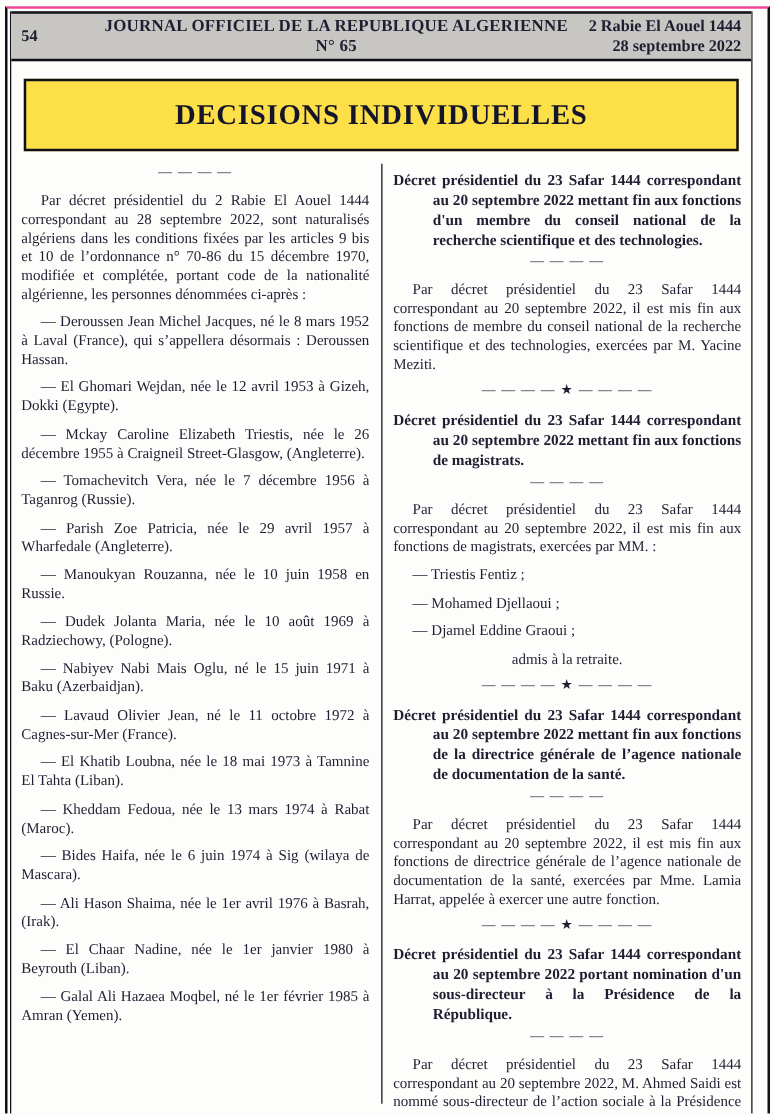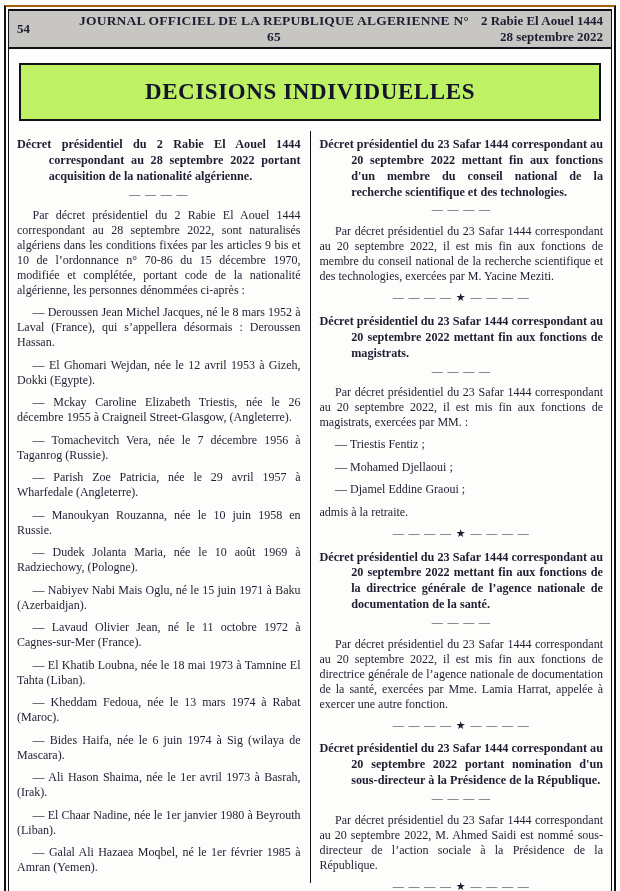--- a/index.html
+++ b/index.html
@@ -4,43 +4,43 @@
 <style>
   html,body{margin:0;padding:0;background:#f5f4f1;}
   .page{
     width:620px;height:891px;box-sizing:border-box;background:#fdfdfb;
     padding:5px 4px 0 4px;overflow:hidden;
     font-family:"Liberation Serif","DejaVu Serif",serif;
     color:#1e1e32;
   }
   .frame{
     height:100%;box-sizing:border-box;
-    border-left:2px solid #101018;border-right:2px solid #101018;border-top:2px solid #a16207;
-    padding:2px 2px 0 2px;
+    border-left:2px solid #101018;border-right:2px solid #101018;border-top:2px solid #ec4899;
+    padding:2px 12px 0 2px;
   }
   .frame-inner{
     height:100%;box-sizing:border-box;
     border-left:1px solid #101018;border-right:1px solid #101018;
     display:flex;flex-direction:column;
   }
   
   .masthead{
     background:#c7c6c3;border:2px solid #101018;border-left:none;border-right:none;
     display:flex;align-items:center;height:40px;box-sizing:border-box;
     padding:0 8px;flex:0 0 auto;
   }
   .masthead .pagenum{font-weight:bold;font-size:13px;width:60px;}
   .masthead .jtitle{
     flex:1;text-align:center;font-weight:bold;font-size:13.5px;letter-spacing:.2px;
   }
   .masthead .dates{width:132px;text-align:right;font-weight:bold;font-size:13px;line-height:1.25;}
   
   .banner-wrap{padding:14px 10px 6px 10px;flex:0 0 auto;}
   .banner{
-    background:#bef264;border:2px solid #101018;height:54px;
+    background:#fde047;border:2px solid #101018;height:54px;
     display:flex;align-items:center;justify-content:center;
     font-weight:bold;font-size:23px;letter-spacing:.6px;color:#14142a;
   }
   
   .columns{flex:1 1 auto;display:flex;padding:4px 8px 0 8px;min-height:0;}
   .col{width:50%;box-sizing:border-box;overflow:hidden;font-size:12px;line-height:1.25;}
   .col.left{padding-right:9px;}
   .col.right{padding-left:9px;}
   .col-divider{width:1px;background:#101018;flex:0 0 1px;margin-bottom:8px;}
   
@@ -51,21 +51,21 @@
   .sep{
     text-align:center;margin:1px 0 7px 0;font-size:11px;letter-spacing:1px;color:#1e1e32;
   }
   .sep.star{margin:3px 0 9px 0;}
   .para{
     text-align:justify;text-indent:1.3em;margin:0 0 7px 0;
   }
   .entry{
     text-align:justify;text-indent:1.3em;margin:0 0 7.5px 0;
   }
-  .plain-line{margin:0 0 7px 0;text-align:left;}
+  .plain-line{margin:0 0 7px 0;text-align:center;}
 </style>
 </head>
 <body>
 
 <div class="page">
   <div class="frame">
     <div class="frame-inner">
 
       <div class="masthead">
         <div class="pagenum">54</div>
@@ -76,36 +76,35 @@
         </div>
       </div>
 
       <div class="banner-wrap">
         <div class="banner">DECISIONS INDIVIDUELLES</div>
       </div>
 
       <div class="columns">
 
         <div class="col left">
-          <p class="decree-heading">Décret présidentiel du 2 Rabie El Aouel 1444 correspondant au 28 septembre 2022 portant acquisition de la nationalité algérienne.</p>
           <div class="sep">— — — —</div>
           <p class="para">Par décret présidentiel du 2 Rabie El Aouel 1444 correspondant au 28 septembre 2022, sont naturalisés algériens dans les conditions fixées par les articles 9 bis et 10 de l’ordonnance n° 70-86 du 15 décembre 1970, modifiée et complétée, portant code de la nationalité algérienne, les personnes dénommées ci-après :</p>
           <p class="entry">— Deroussen Jean Michel Jacques, né le 8 mars 1952 à Laval (France), qui s’appellera désormais : Deroussen Hassan.</p>
           <p class="entry">— El Ghomari Wejdan, née le 12 avril 1953 à Gizeh, Dokki (Egypte).</p>
           <p class="entry">— Mckay Caroline Elizabeth Triestis, née le 26 décembre 1955 à Craigneil Street-Glasgow, (Angleterre).</p>
           <p class="entry">— Tomachevitch Vera, née le 7 décembre 1956 à Taganrog (Russie).</p>
           <p class="entry">— Parish Zoe Patricia, née le 29 avril 1957 à Wharfedale (Angleterre).</p>
           <p class="entry">— Manoukyan Rouzanna, née le 10 juin 1958 en Russie.</p>
           <p class="entry">— Dudek Jolanta Maria, née le 10 août 1969 à Radziechowy, (Pologne).</p>
           <p class="entry">— Nabiyev Nabi Mais Oglu, né le 15 juin 1971 à Baku (Azerbaidjan).</p>
           <p class="entry">— Lavaud Olivier Jean, né le 11 octobre 1972 à Cagnes-sur-Mer (France).</p>
           <p class="entry">— El Khatib Loubna, née le 18 mai 1973 à Tamnine El Tahta (Liban).</p>
           <p class="entry">— Kheddam Fedoua, née le 13 mars 1974 à Rabat (Maroc).</p>
           <p class="entry">— Bides Haifa, née le 6 juin 1974 à Sig (wilaya de Mascara).</p>
-          <p class="entry">— Ali Hason Shaima, née le 1er avril 1973 à Basrah, (Irak).</p>
+          <p class="entry">— Ali Hason Shaima, née le 1er avril 1976 à Basrah, (Irak).</p>
           <p class="entry">— El Chaar Nadine, née le 1er janvier 1980 à Beyrouth (Liban).</p>
           <p class="entry">— Galal Ali Hazaea Moqbel, né le 1er février 1985 à Amran (Yemen).</p>
 
         </div>
 
         <div class="col-divider"></div>
 
         <div class="col right">
 
           <section>

